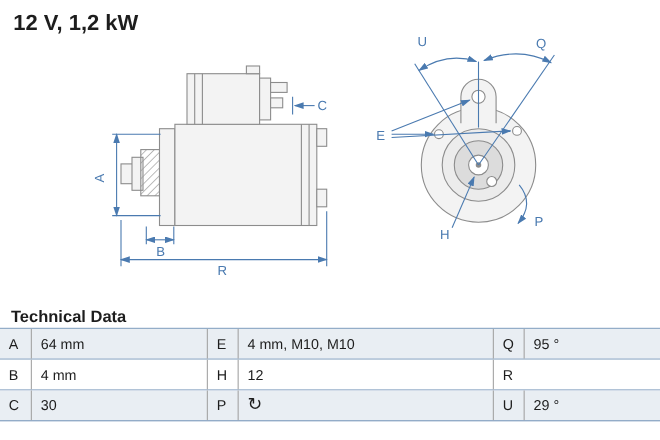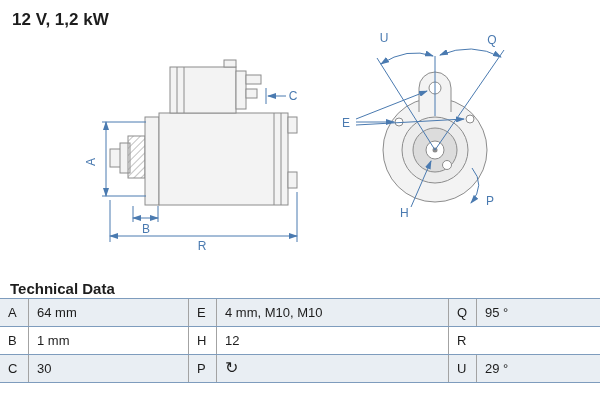--- a/index.html
+++ b/index.html
@@ -4,21 +4,21 @@
 <style>
   * { margin:0; padding:0; box-sizing:border-box; }
   html,body { width:600px; height:400px; }
   body {
     font-family:"Liberation Sans", sans-serif;
     background:#ffffff; color:#1d1d1d;
     position:relative; overflow:hidden;
   }
   .title {
     position:absolute; left:12px; top:10px;
-    font-size:17px; font-weight:bold;
+    font-size:20px; font-weight:bold;
   }
   svg.drawing { position:absolute; left:0; top:0; }
   .section-title {
     position:absolute; left:10px; top:280px;
     font-size:15px; font-weight:bold;
   }
   .table {
     position:absolute; left:0; top:298px; width:600px;
     border-top:1px solid #7e9cbd;
   }
@@ -136,21 +136,21 @@
   <div class="row alt">
     <div class="cell">A</div>
     <div class="cell">64 mm</div>
     <div class="cell">E</div>
     <div class="cell">4 mm, M10, M10</div>
     <div class="cell">Q</div>
     <div class="cell">95 °</div>
   </div>
   <div class="row">
     <div class="cell">B</div>
-    <div class="cell">1 mm</div>
+    <div class="cell">4 mm</div>
     <div class="cell">H</div>
     <div class="cell">12</div>
     <div class="cell">R</div>
   </div>
   <div class="row alt">
     <div class="cell">C</div>
     <div class="cell">30</div>
     <div class="cell">P</div>
     <div class="cell">
       <span class="rot">↻</span>

